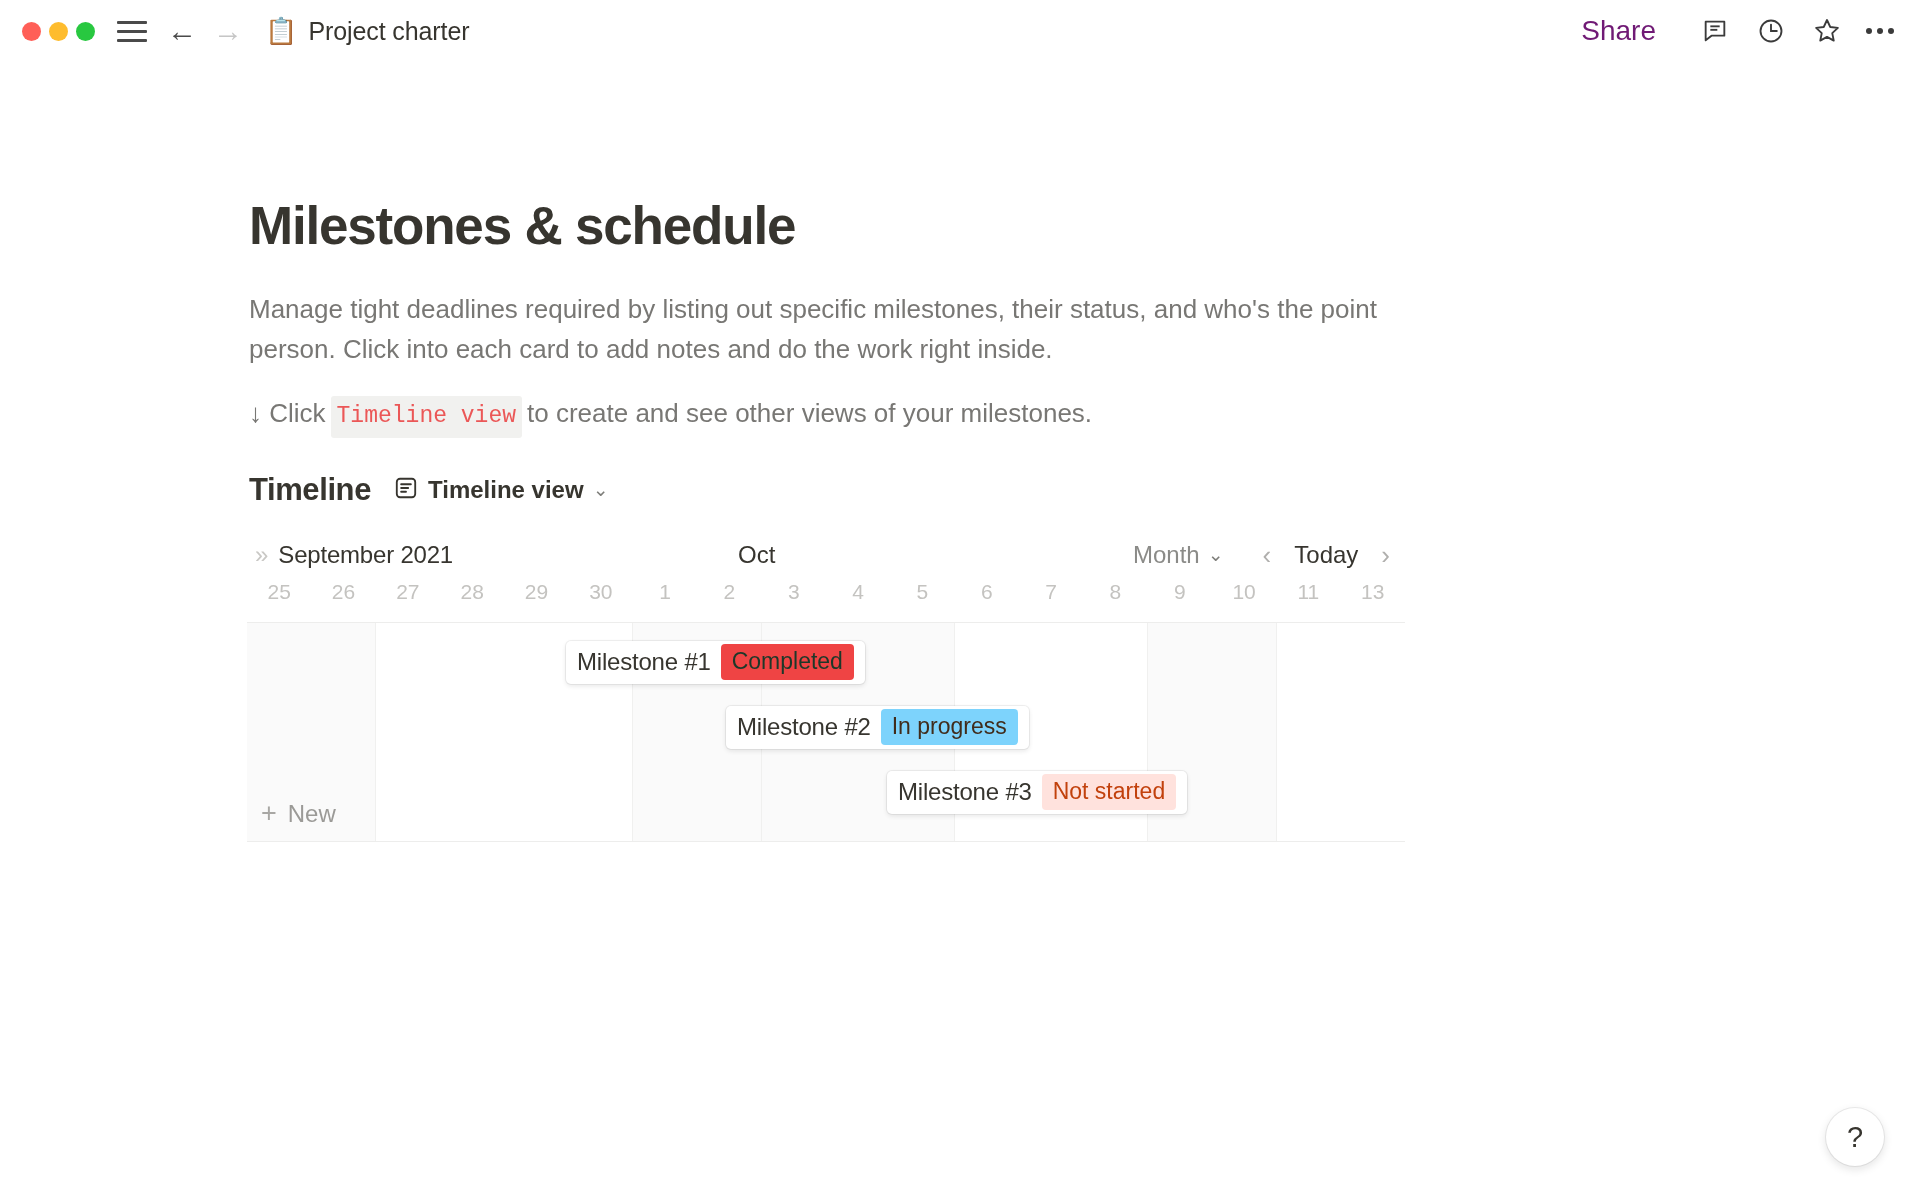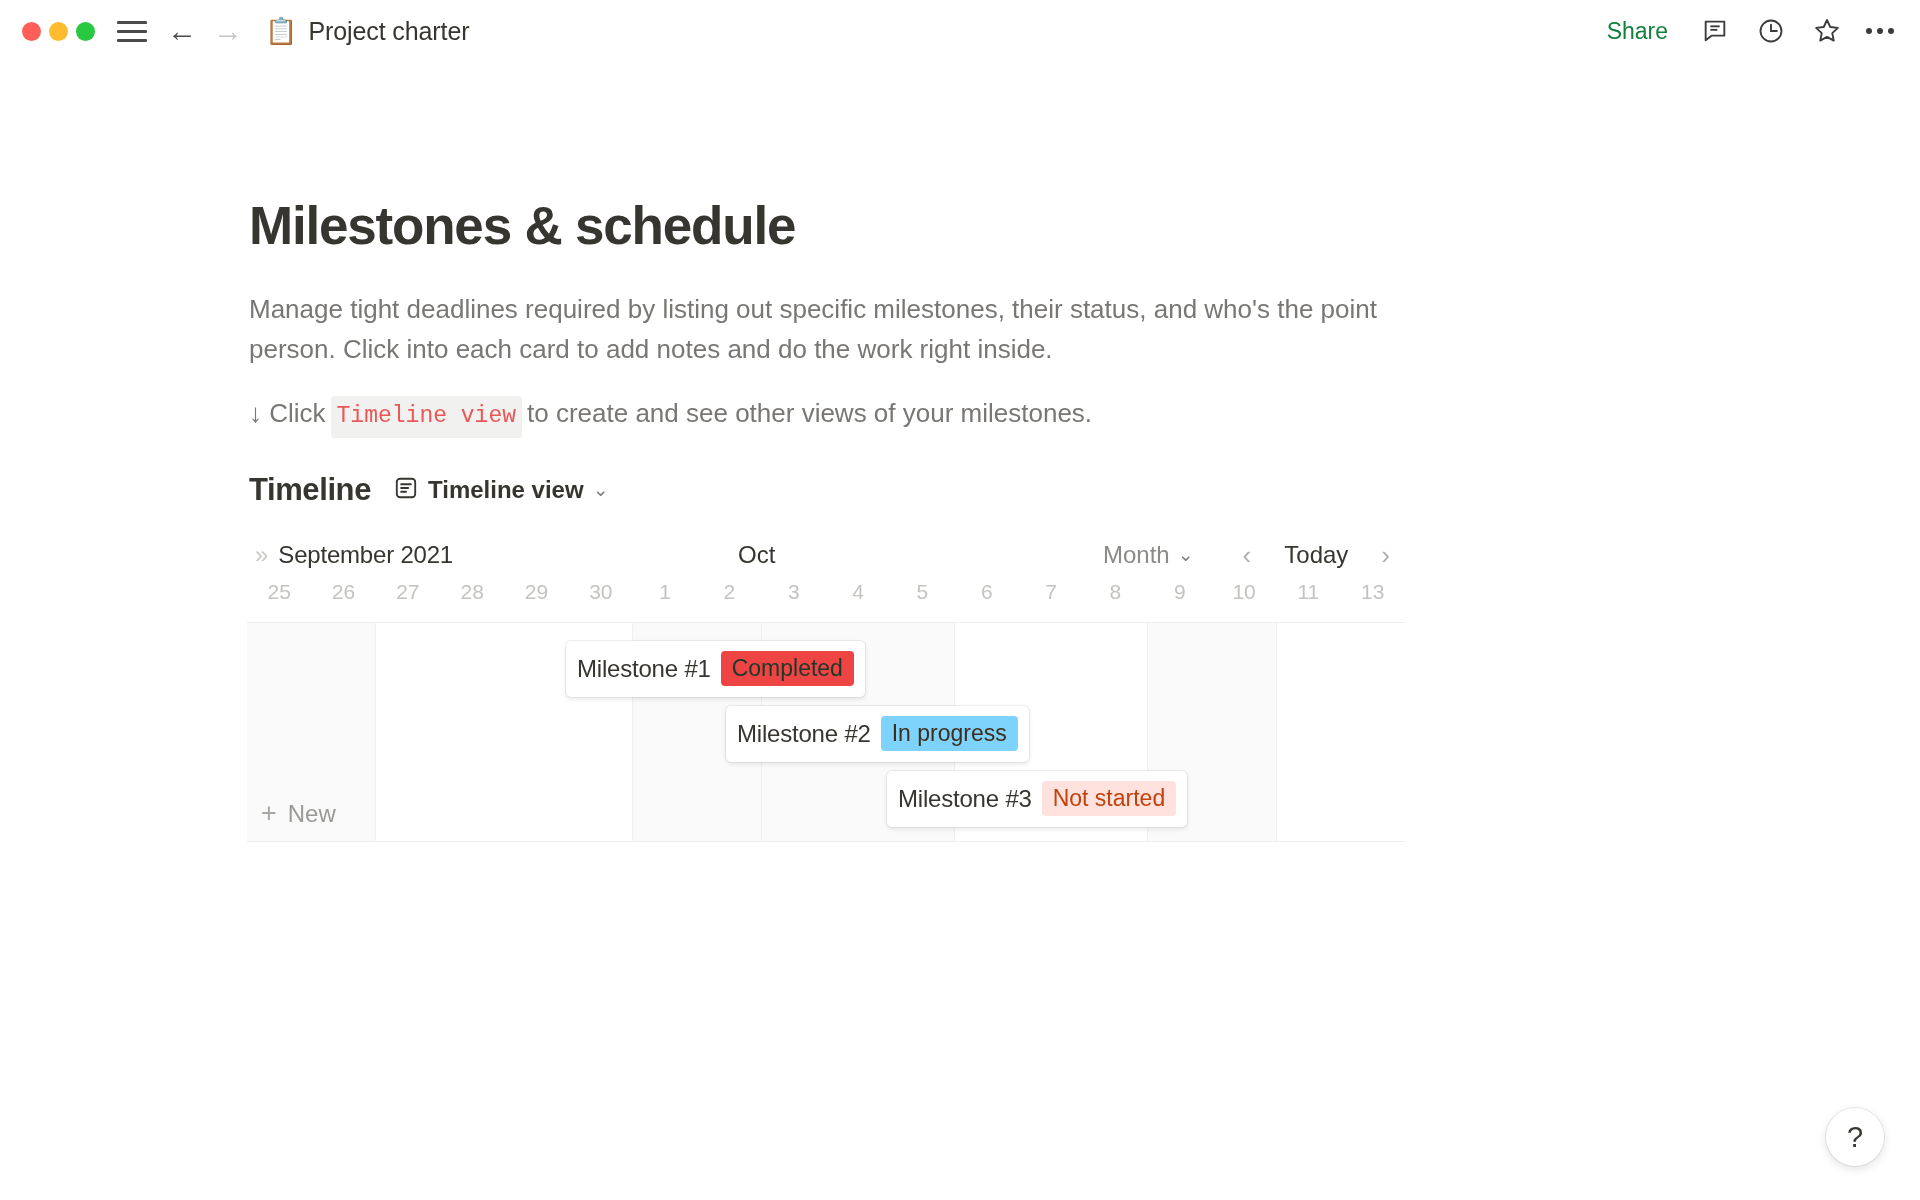--- a/index.html
+++ b/index.html
@@ -31,21 +31,21 @@
   .hamburger span { display: block; height: 3px; background: #4a4a4a; border-radius: 1px; }
 
   .navbtn { font-size: 30px; line-height: 1; margin-right: 16px; cursor: pointer; user-select: none; }
   .navbtn.back { color: #4a4a4a; }
   .navbtn.fwd  { color: #c6c6c6; margin-right: 22px; }
 
   .doc-icon { font-size: 26px; margin-right: 11px; line-height: 1; }
   .doc-title { font-size: 25px; color: #37352F; font-weight: 400; letter-spacing: -0.1px; }
 
   .titlebar-right { margin-left: auto; display: flex; align-items: center; gap: 22px; }
-  .share-label { font-size: 23px; color: #15803d; cursor: pointer; margin-right: 8px; }
+  .share-label { font-size: 28px; color: #701a75; cursor: pointer; margin-right: 20px; }
   .tb-icon { width: 34px; height: 34px; display: flex; align-items: center; justify-content: center; cursor: pointer; color: #3b3b3b; }
   .dots { display: flex; gap: 5px; align-items: center; cursor: pointer; }
   .dots i { width: 6px; height: 6px; border-radius: 50%; background: #3b3b3b; display: block; }
 
   
   .page { padding: 0; }
   .content { width: 1440px; margin: 0 auto; padding-left: 0; }
 
   .page-title {
     font-size: 53px;
@@ -104,21 +104,21 @@
     display: flex;
     align-items: center;
     height: 50px;
     padding: 0 6px 0 8px;
   }
   .dbl-chev { color: #c9c8c5; font-size: 24px; line-height: 1; margin-right: 13px; letter-spacing: -3px; cursor: pointer; }
   .month-label { font-size: 24px; color: #37352F; letter-spacing: -0.2px; }
   .month-label-2 { font-size: 24px; color: #37352F; position: absolute; left: 483px; }
   .tl-toolbar-left { display: flex; align-items: center; position: relative; flex: 1; }
 
-  .tl-toolbar-right { display: flex; align-items: center; gap: 14px; justify-content: center; }
+  .tl-toolbar-right { display: flex; align-items: center; gap: 4px; justify-content: center; }
   .zoom-select { display: flex; align-items: center; gap: 8px; color: #8b8b88; font-size: 24px; cursor: pointer; margin-right: 26px; }
   .arrow-btn { color: #b0afad; font-size: 26px; cursor: pointer; padding: 0 9px; line-height: 1; user-select: none; }
   .today-btn { font-size: 24px; color: #37352F; cursor: pointer; padding: 0 10px; }
 
   .tl-dates {
     display: flex;
     height: 42px;
     align-items: flex-start;
     padding: 0;
   }
@@ -138,21 +138,21 @@
     overflow: hidden;
   }
   .tl-bands { position: absolute; inset: 0; display: flex; }
   .band { flex: 1 0 0; }
   .band.shade { background: #FAFAFA; }
   .band.sep { border-left: 1px solid #F0F0EF; }
 
   .tl-rows { position: absolute; inset: 0; }
   .tl-bar {
     position: absolute;
-    height: 56px;
+    height: 43px;
     background: #ffffff;
     border-radius: 5px;
     box-shadow: 0 0 0 1px rgba(15,15,15,0.06), 0 2px 5px rgba(15,15,15,0.10);
     display: flex;
     align-items: center;
     padding: 0 11px;
     gap: 10px;
     cursor: pointer;
     white-space: nowrap;
     justify-content: flex-end;

